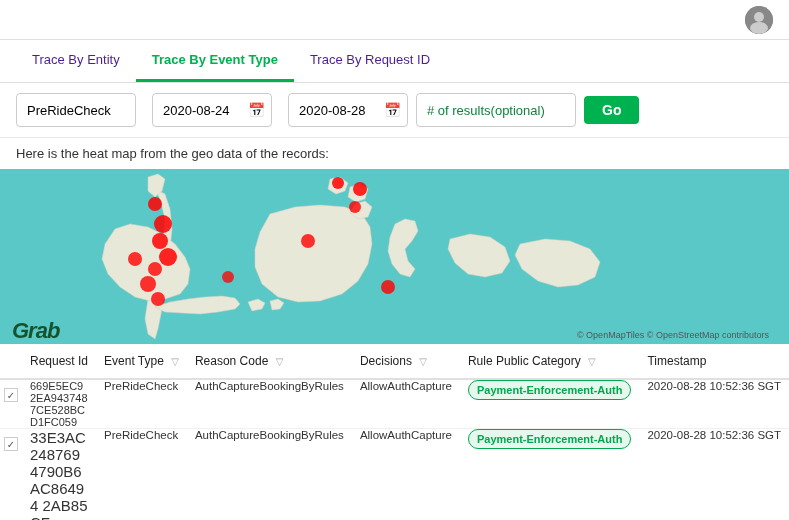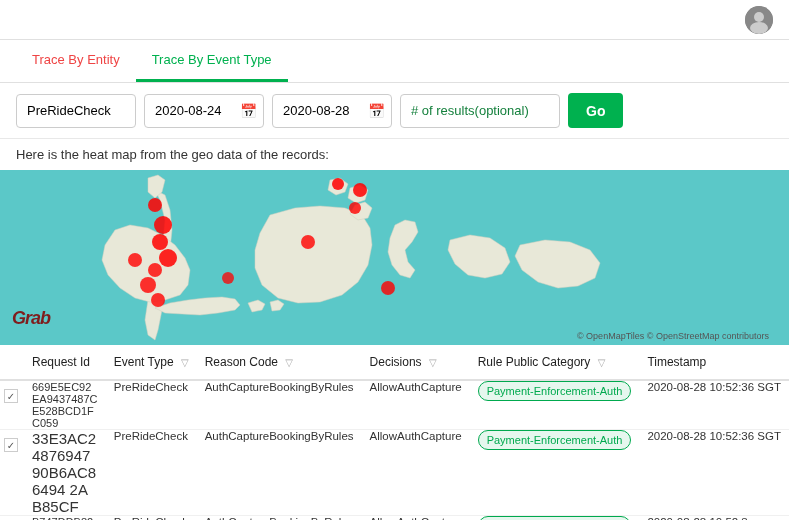--- a/index.html
+++ b/index.html
@@ -27,29 +27,29 @@
     
     .tabs {
       background: #fff;
       display: flex;
       border-bottom: 1px solid #e0e0e0;
       padding: 0 16px;
     }
     .tab {
       padding: 12px 16px;
       cursor: pointer;
-      color: #ef4444;
+      color: #4c1d95;
       font-size: 13px;
       border-bottom: 3px solid transparent;
       white-space: nowrap;
     }
     .tab.active {
       color: #00b14f;
       border-bottom: 3px solid #00b14f;
-      font-weight: normal;
+      font-weight: bold;
     }
 
     
     .controls-row {
       background: #fff;
       padding: 10px 16px;
       display: flex;
       align-items: center;
       gap: 8px;
       border-bottom: 1px solid #e8e8e8;
@@ -75,20 +75,21 @@
       align-items: center;
     }
     .date-input-wrap input {
       border: 1px solid #ccc;
       border-radius: 4px;
       padding: 6px 28px 6px 10px;
       font-size: 13px;
       height: 34px;
       outline: none;
       width: 120px;
+      margin-left: 8px;
     }
     .cal-icon {
       position: absolute; right: 6px;
       color: #999; font-size: 14px; pointer-events: none;
     }
     .results-select {
       border: 1px solid #ccc;
       border-radius: 4px;
       padding: 6px 10px;
       font-size: 13px;
@@ -99,21 +100,21 @@
       width: 160px;
     }
     .go-btn {
       background: #00b14f;
       color: #fff;
       border: none;
       border-radius: 4px;
       padding: 6px 18px;
       font-size: 14px;
       font-weight: bold;
-      height: 35px;
+      height: 28px;
       cursor: pointer;
     }
 
     
     .map-label {
       background: #fff;
       padding: 8px 16px;
       font-size: 13px;
       color: #333;
     }
@@ -126,23 +127,23 @@
     }
 
     
     .map-svg {
       width: 100%; height: 100%;
     }
 
     
     .grab-logo {
       position: absolute;
-      bottom: 16px; left: 12px;
-      color: #7f1d1d;
-      font-size: 18px;
+      bottom: 0; left: 12px;
+      color: #14532d;
+      font-size: 22px;
       font-weight: 900;
       font-style: italic;
       letter-spacing: -1px;
     }
     .map-credit {
       position: absolute;
       bottom: 4px; right: 20px;
       font-size: 9px;
       color: #555;
     }
@@ -191,21 +192,21 @@
       width: 14px; height: 14px;
       border: 1px solid #ccc;
       display: flex; align-items: center; justify-content: center;
       color: #555; font-size: 10px;
     }
     .badge {
       display: inline-block;
       padding: 3px 8px;
       border-radius: 12px;
       font-size: 11px;
-      font-weight: normal;
+      font-weight: bold;
       white-space: nowrap;
     }
     .badge-green {
       background: #e6f7ee;
       color: #00a94e;
       border: 1px solid #00a94e;
     }
   </style>
 </head>
 <body>
@@ -216,20 +217,21 @@
         <circle cx="14" cy="14" r="14" fill="#888"></circle>
         <circle cx="14" cy="11" r="5" fill="#ccc"></circle>
         <ellipse cx="14" cy="22" rx="9" ry="6" fill="#ccc"></ellipse>
       </svg>
   </div>
 </div>
 
 <div class="tabs">
   <div class="tab">Trace By Entity</div>
   <div class="tab active">Trace By Event Type</div>
+  <div class="tab">Trace By Request ID</div>
 </div>
 
 <div class="controls-row">
   <div class="select-wrap">
     <select>
       <option>PreRideCheck</option>
     </select>
   </div>
   <div class="date-input-wrap">
     <input type="text" value="2020-08-24" style="">

